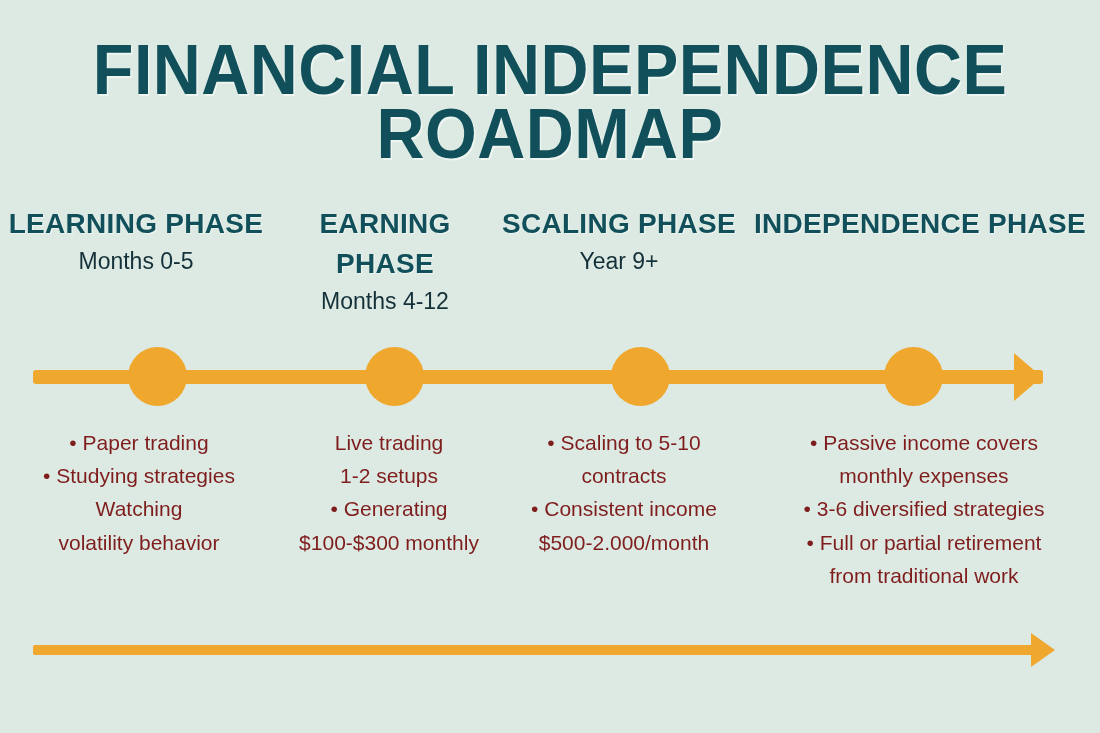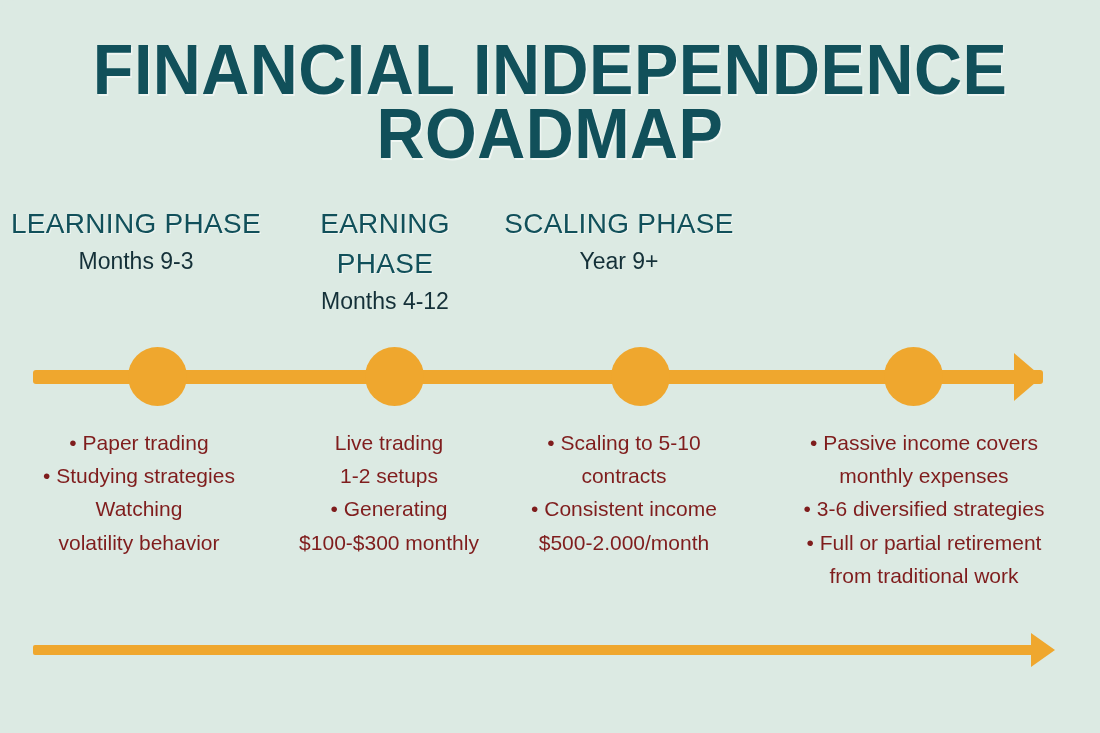--- a/index.html
+++ b/index.html
@@ -50,21 +50,21 @@
     top: 204px;
     width: 1100px;
     display: flex;
   }
   .phase-head {
     text-align: center;
   }
   .phase-head .ph-name {
     display: block;
     color: #11505a;
-    font-weight: normal;
+    font-weight: bold;
     font-size: 28px;
     line-height: 1.42;
     letter-spacing: 0.3px;
     text-transform: uppercase;
     text-shadow: 1.2px 1.2px 0 rgba(255,255,255,0.5);
   }
   .phase-head .ph-time {
     display: block;
     margin-top: 4px;
     color: #143038;
@@ -175,31 +175,32 @@
 <div id="canvas">
 
   <div class="title">
     <span class="line">FINANCIAL INDEPENDENCE</span>
     <span class="line">ROADMAP</span>
   </div>
 
   <div class="phase-headers">
     <div class="phase-head ph-col-1">
       <span class="ph-name">LEARNING PHASE</span>
-      <span class="ph-time">Months 9-3</span>
+      <span class="ph-time">Months 0-5</span>
     </div>
     <div class="phase-head ph-col-2">
       <span class="ph-name">EARNING PHASE</span>
       <span class="ph-time">Months 4-12</span>
     </div>
     <div class="phase-head ph-col-3">
       <span class="ph-name">SCALING PHASE</span>
       <span class="ph-time">Year 9+</span>
     </div>
     <div class="phase-head ph-col-4">
+      <span class="ph-name">INDEPENDENCE PHASE</span>
     </div>
   </div>
 
   <div class="timeline">
     <div class="tl-bar"></div>
     <div class="tl-arrowhead"></div>
     <div class="tl-dot tl-dot-1"></div>
     <div class="tl-dot tl-dot-2"></div>
     <div class="tl-dot tl-dot-3"></div>
     <div class="tl-dot tl-dot-4"></div>

